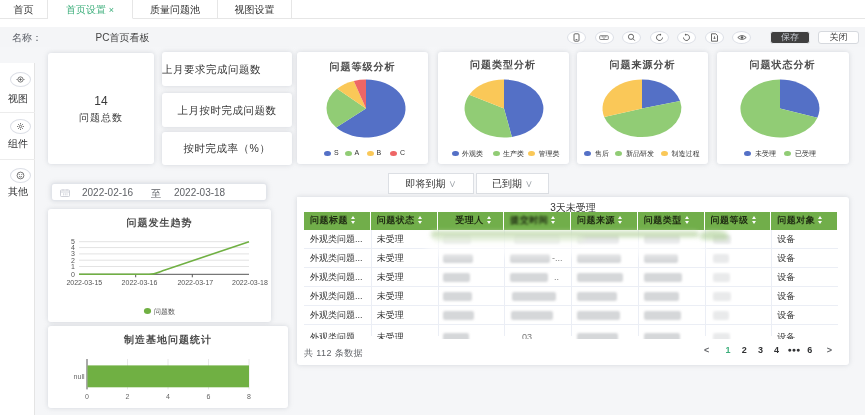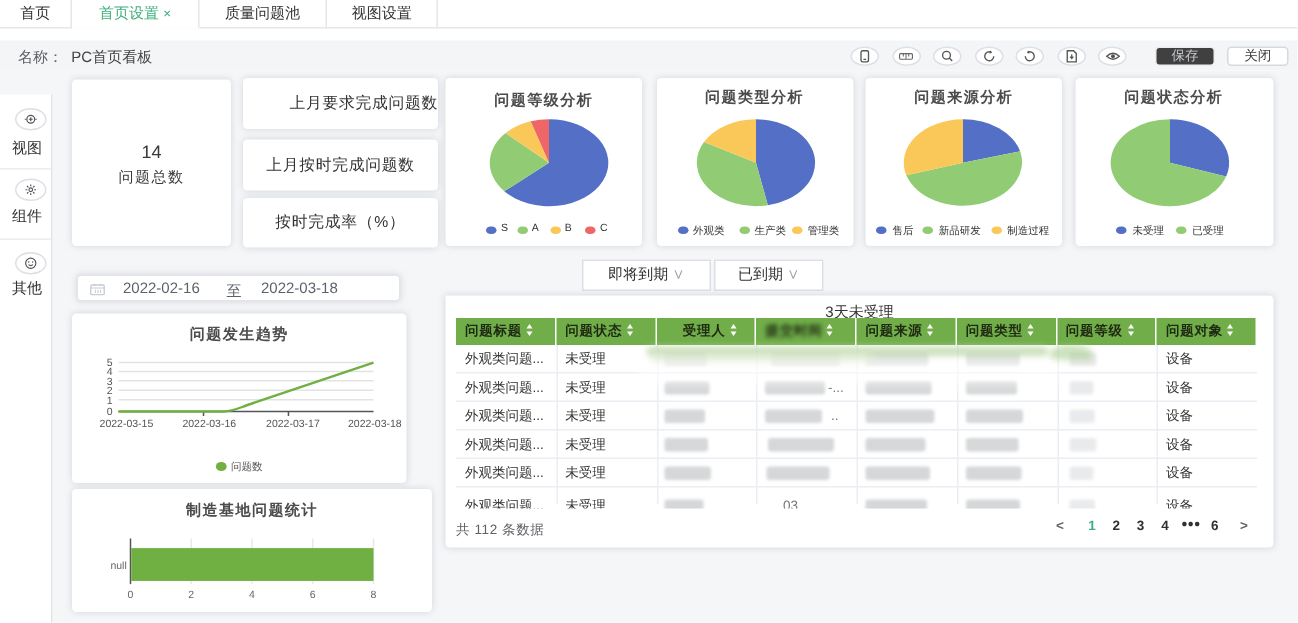--- a/index.html
+++ b/index.html
@@ -31,21 +31,21 @@
 <body>
 
 <div class="abs" style="left:0;top:0;width:865px;height:19px;border-bottom:1px solid #e6e6e6;background:#fff;">
   <div class="abs" style="left:0;top:0;width:48px;height:19px;border-right:1px solid #e6e6e6;font-size:10px;color:#333;text-align:center;line-height:19px;">首页</div>
   <div class="abs" style="left:48px;top:0;width:85px;height:19px;border-right:1px solid #e6e6e6;border-bottom:1px solid #fff;font-size:10px;color:#3eaf7c;text-align:center;line-height:19px;background:#fff;z-index:2;">首页设置 <span style="font-size:9px;">×</span></div>
   <div class="abs" style="left:133px;top:0;width:85px;height:19px;border-right:1px solid #e6e6e6;font-size:10px;color:#333;text-align:center;line-height:19px;">质量问题池</div>
   <div class="abs" style="left:218px;top:0;width:74px;height:19px;border-right:1px solid #e6e6e6;font-size:10px;color:#333;text-align:center;line-height:19px;">视图设置</div>
 </div>
 
 <div class="abs" style="left:0;top:27px;width:865px;height:20px;background:#f4f5f7;">
-  <span class="abs" style="left:12px;top:4px;font-size:10px;color:#5a5e66;">名称： &nbsp;<span style="color:#444;">PC首页看板</span></span>
+  <span class="abs" style="left:12px;top:4px;font-size:10px;color:#5a5e66;">名称： &nbsp;<span style="color:#444;margin-left:48px;">PC首页看板</span></span>
 
   <div class="icb" style="left:567px;">
       <svg width="9" height="9" viewBox="0 0 9 9">
         <rect x="2" y="0.8" width="5" height="7.4" rx="1" fill="none" stroke="#555" stroke-width="0.9"></rect>
         <line x1="3.6" y1="6.6" x2="5.4" y2="6.6" stroke="#555" stroke-width="0.9"></line>
       </svg>
     </div>
   <div class="icb" style="left:594.5px;">
       <svg width="10" height="9" viewBox="0 0 10 9">
         <rect x="0.7" y="2.7" width="8.6" height="3.8" rx="0.8" fill="none" stroke="#666" stroke-width="0.8"></rect>
@@ -115,21 +115,21 @@
       </div>
     <div class="abs" style="left:5px;top:29px;width:26px;font-size:10px;color:#303133;text-align:center;">视图</div>
     <div class="abs" style="left:5px;top:74px;width:26px;font-size:10px;color:#303133;text-align:center;">组件</div>
     <div class="abs" style="left:5px;top:122px;width:26px;font-size:10px;color:#303133;text-align:center;">其他</div>
   </div>
 
   <div class="card" style="left:48px;top:6px;width:106px;height:111px;">
     <div style="text-align:center;margin-top:41px;font-size:12px;color:#3a3a3a;">14</div>
     <div style="text-align:center;margin-top:3px;font-size:10px;color:#3a3a3a;letter-spacing:1px;">问题总数</div>
   </div>
-  <div class="card" style="left:162px;top:5px;width:130px;height:34px;font-size:10.5px;color:#333;text-align:right;line-height:34px;letter-spacing:0.5px;">上月要求完成问题数</div>
+  <div class="card" style="left:162px;top:5px;width:130px;height:34px;font-size:10.5px;color:#333;text-align:left;line-height:34px;letter-spacing:0.5px;">上月要求完成问题数</div>
   <div class="card" style="left:162px;top:46px;width:130px;height:34px;font-size:10.5px;color:#333;text-align:center;line-height:34px;letter-spacing:0.5px;">上月按时完成问题数</div>
   <div class="card" style="left:162px;top:85px;width:130px;height:33px;font-size:10.5px;color:#333;text-align:center;line-height:33px;letter-spacing:0.5px;">按时完成率（%）</div>
 
   <div class="card" style="left:51px;top:136px;width:216px;height:18px;border:1px solid #e2e5ea;border-radius:3px;">
     <span class="abs" style="left:8px;top:5px;">
         <svg style="display:block" width="10" height="8" viewBox="0 0 10 8">
           <rect x="0.5" y="1" width="9" height="6.5" rx="0.8" fill="none" stroke="#c9ccd4" stroke-width="0.9"></rect>
           <line x1="0.5" y1="3" x2="9.5" y2="3" stroke="#c9ccd4" stroke-width="0.8"></line>
           <line x1="3" y1="0.2" x2="3" y2="1.6" stroke="#c9ccd4" stroke-width="0.8"></line>
           <line x1="7" y1="0.2" x2="7" y2="1.6" stroke="#c9ccd4" stroke-width="0.8"></line>

